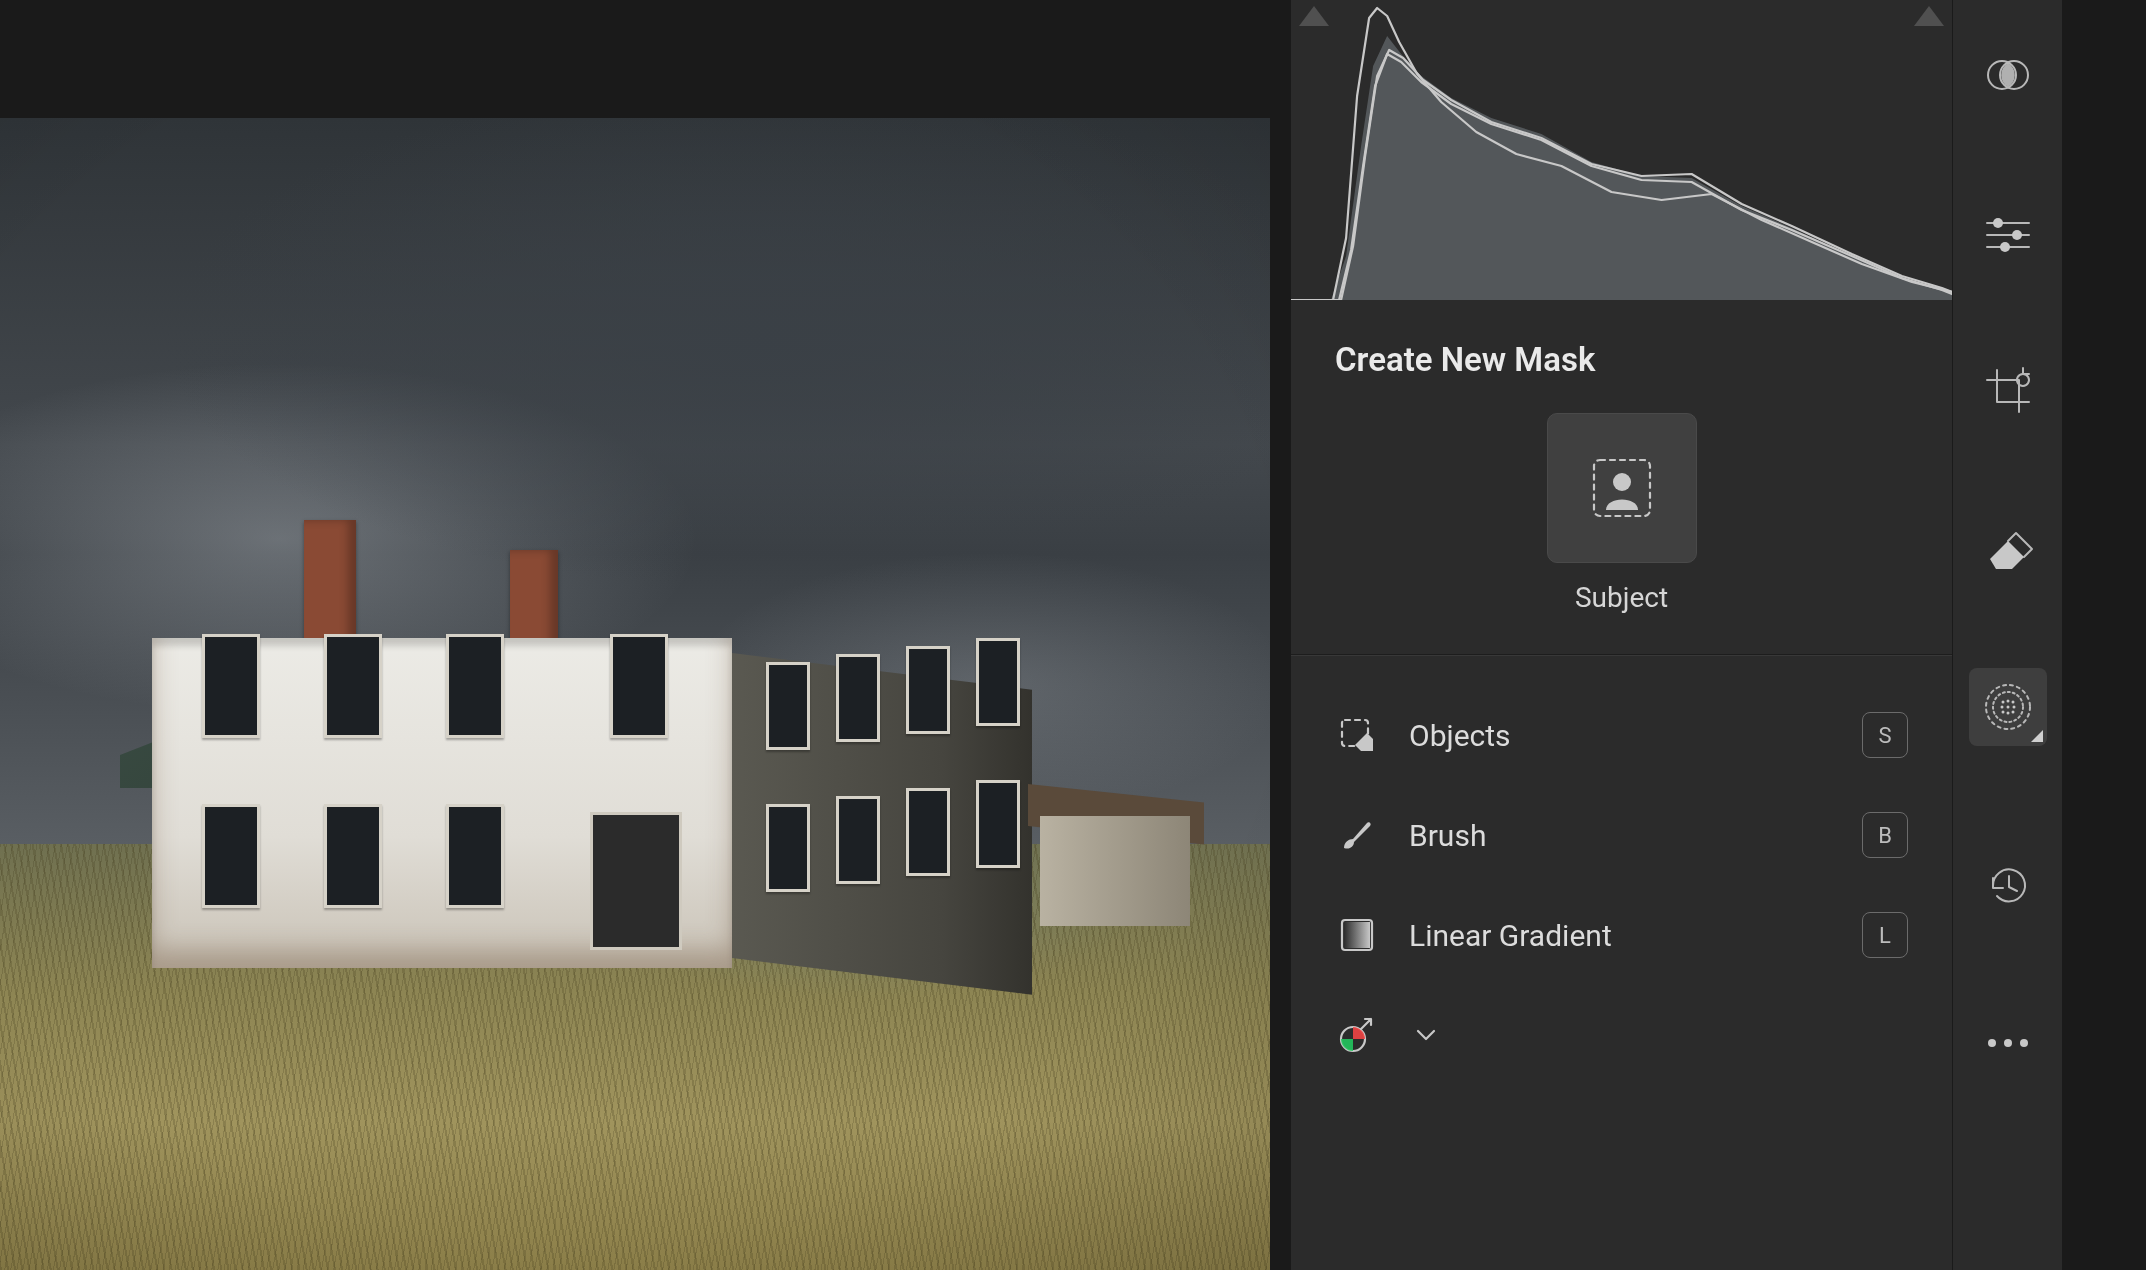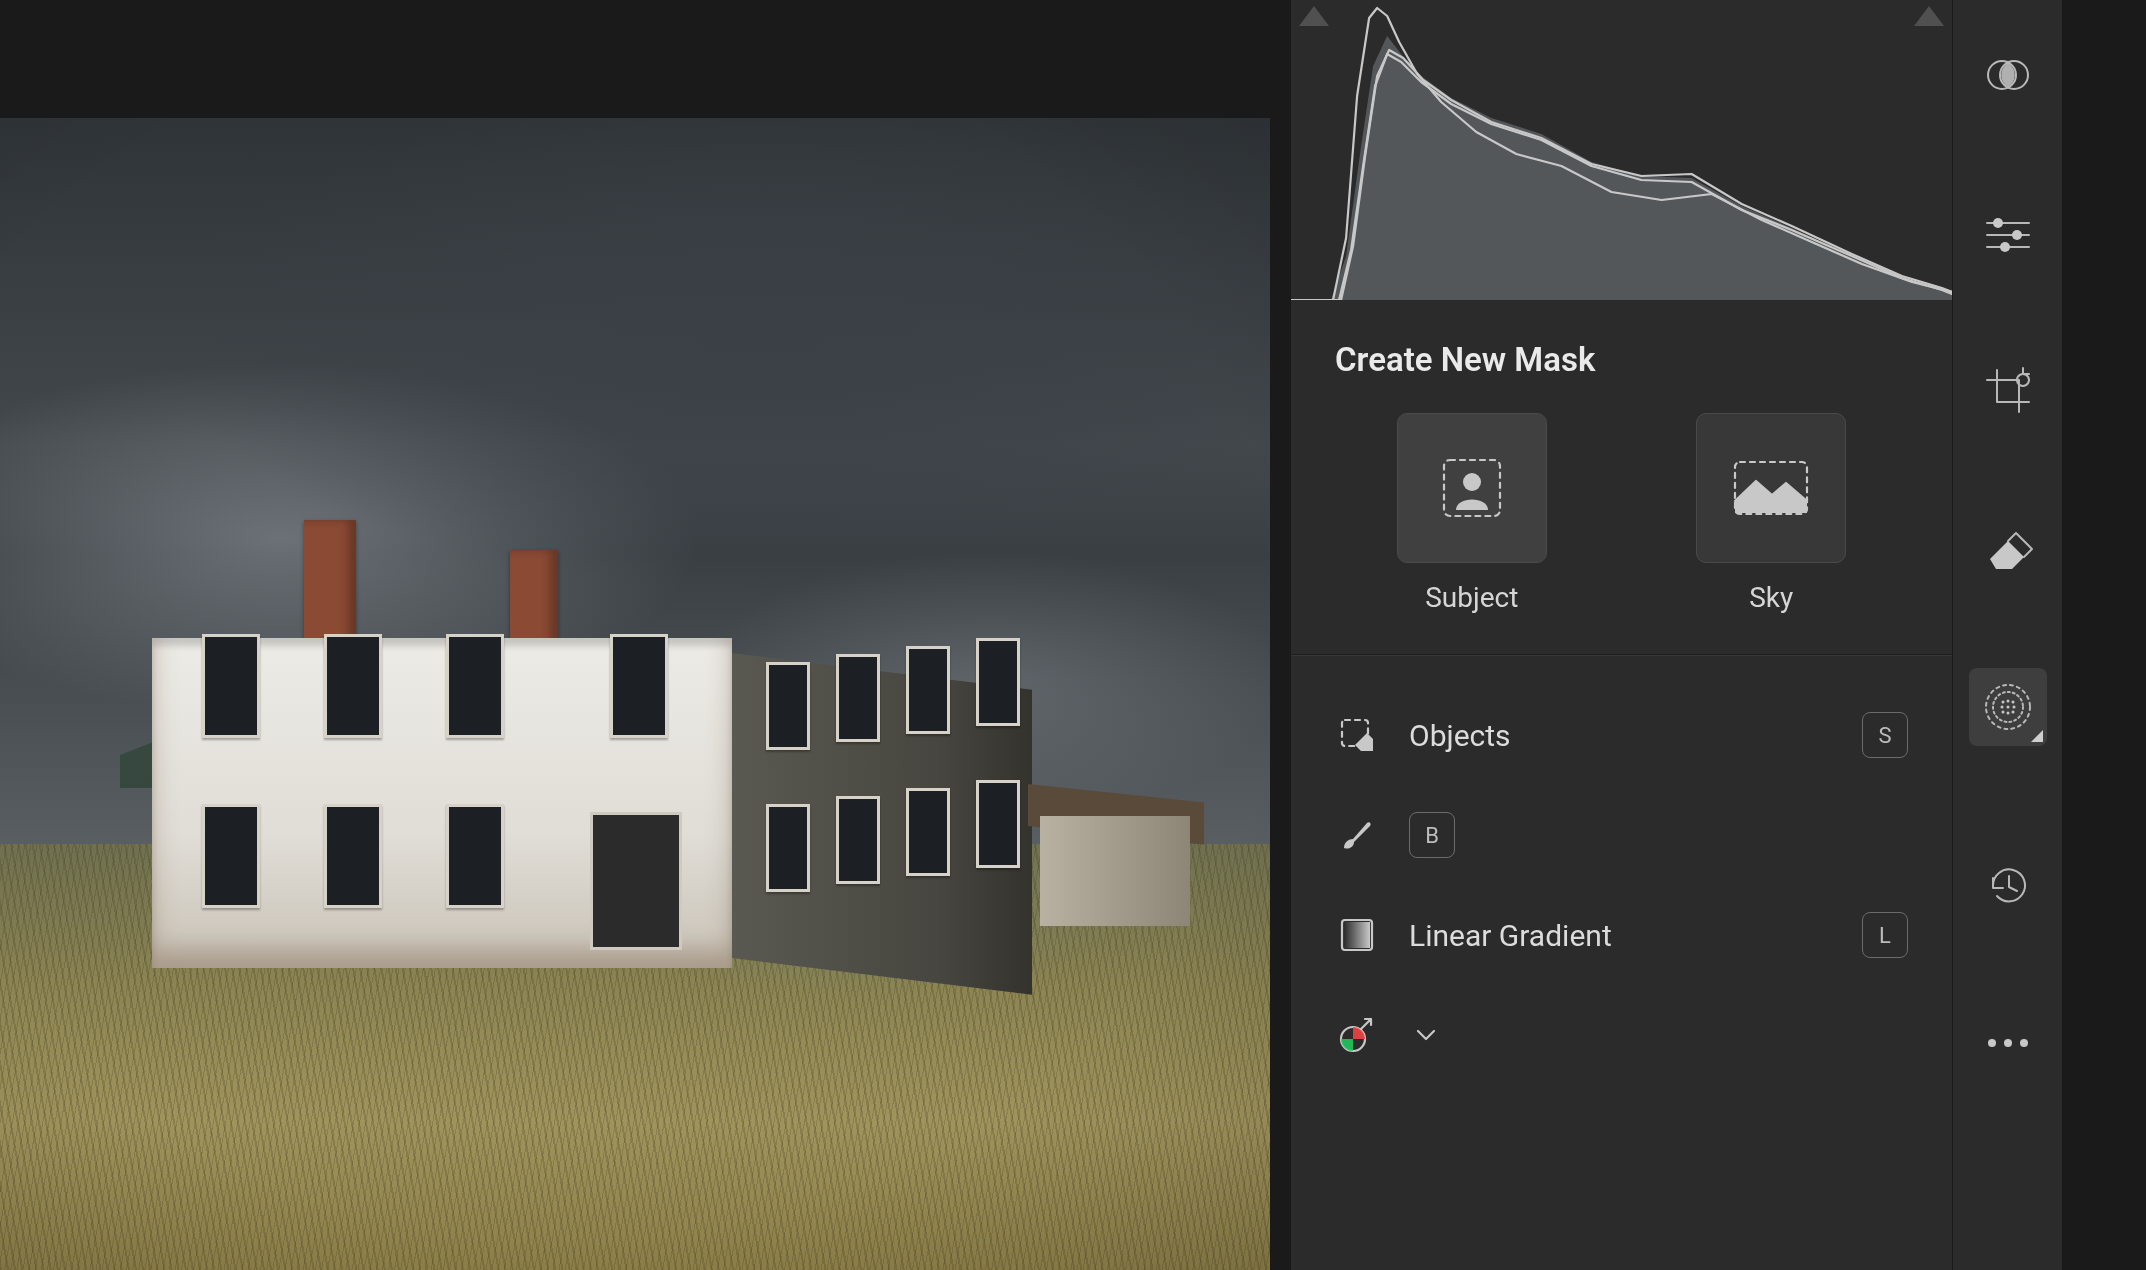--- a/index.html
+++ b/index.html
@@ -244,32 +244,20 @@
           <span>
             <svg width="72" height="72" viewBox="0 0 72 72">
               <rect x="8" y="8" width="56" height="56" rx="6" class="stroke dash"></rect>
               <circle cx="36" cy="30" r="9" fill="#c8c8c8"></circle>
               <path d="M20,58 C20,44 52,44 52,58" fill="#c8c8c8"></path>
             </svg>
           </span>
         </div>
         <div class="tile-label">Subject</div>
       </div>
-      <div class="tile">
-        <div class="tile-box">
-          <span>
-            <svg width="78" height="58" viewBox="0 0 78 58">
-              <rect x="3" y="3" width="72" height="52" rx="5" class="stroke dash"></rect>
-              <path d="M3,42 L24,22 L40,36 L54,24 L75,42" class="stroke" stroke-width="3" fill="#c8c8c8" fill-opacity="0"></path>
-              <path d="M3,54 L3,42 L24,22 L40,36 L54,24 L75,42 L75,54 Z" fill="#c8c8c8"></path>
-            </svg>
-          </span>
-        </div>
-        <div class="tile-label">Sky</div>
-      </div>
     </div>
 
     <div class="divider"></div>
 
     <div class="tool-list">
 
       <div class="tool-row">
         <span class="ticon">
           <svg width="40" height="40" viewBox="0 0 40 40">
             <rect x="5" y="5" width="26" height="26" rx="3" class="stroke dash"></rect>
@@ -279,20 +267,21 @@
         <span class="tlabel">Objects</span>
         <span class="tkey">S</span>
       </div>
 
       <div class="tool-row">
         <span class="ticon">
           <svg width="40" height="40" viewBox="0 0 40 40">
             <path d="M7,33 C7,27 12,24 16,24 L30,8 C32,6 35,9 33,11 L17,27 C17,31 13,35 7,33 Z" fill="#c8c8c8"></path>
           </svg>
         </span>
+        <span class="tlabel">Brush</span>
         <span class="tkey">B</span>
       </div>
 
       <div class="tool-row">
         <span class="ticon">
           <svg width="38" height="38" viewBox="0 0 38 38">
             <rect x="4" y="4" width="30" height="30" rx="3" class="stroke"></rect>
             <defs>
                 <linearGradient id="lg" x1="0" y1="0" x2="1" y2="0">
                   <stop offset="0" stop-color="#2b2b2b"></stop>

